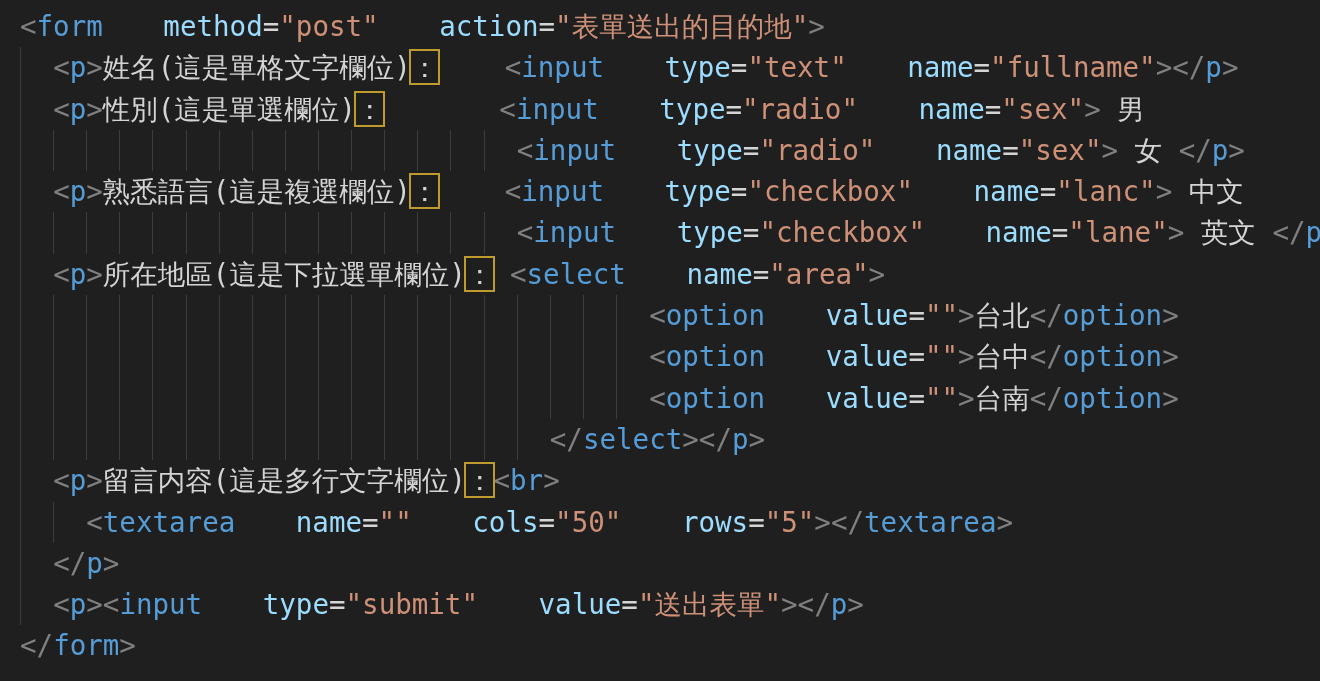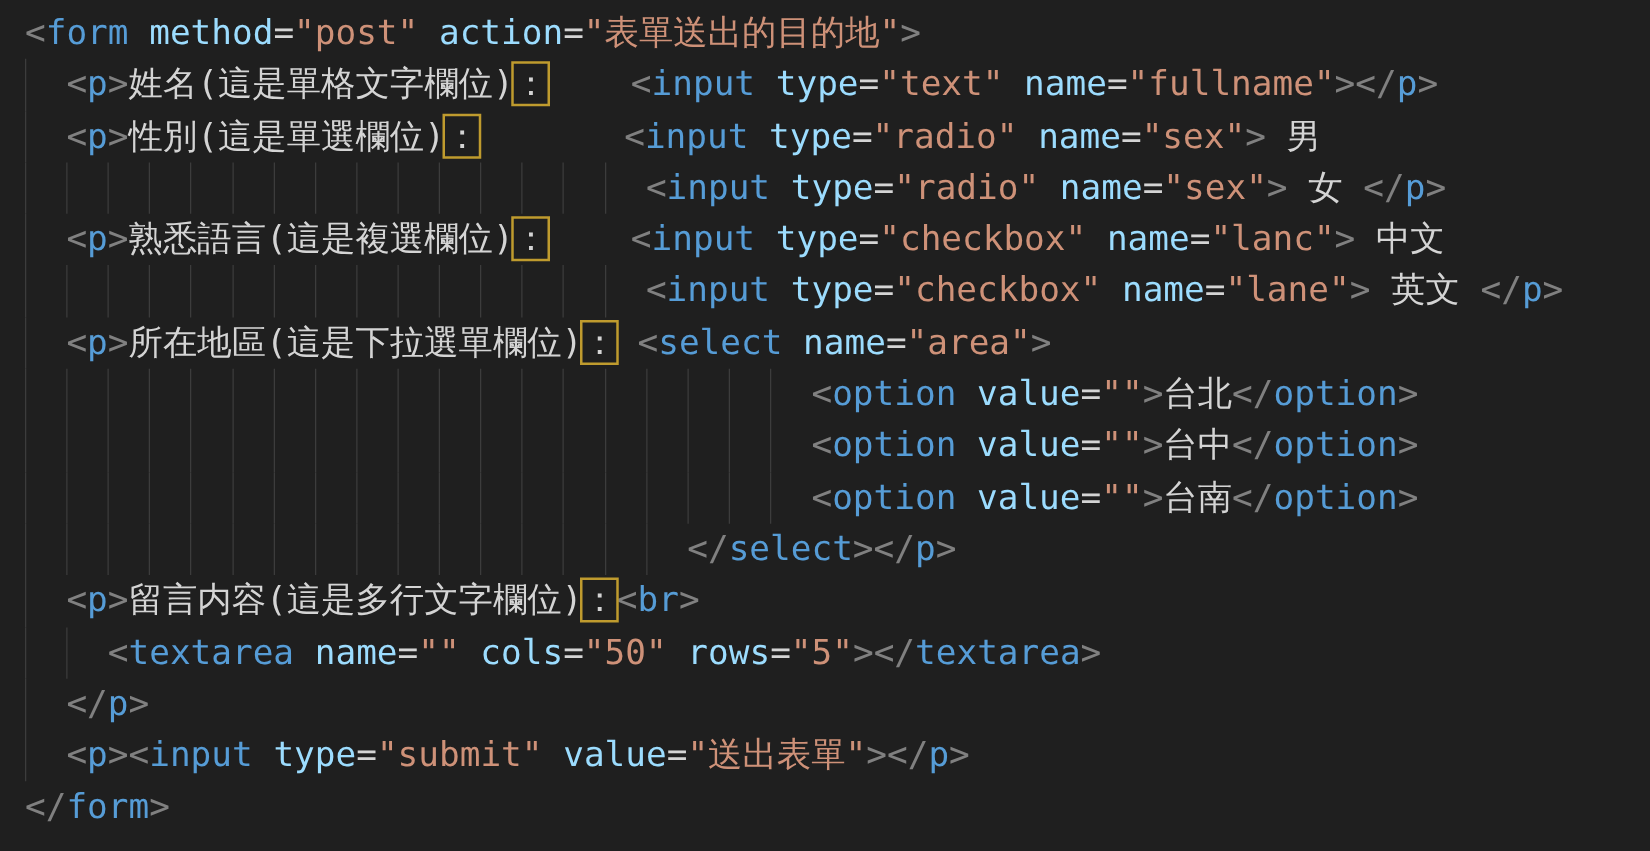--- a/index.html
+++ b/index.html
@@ -33,21 +33,21 @@
     bottom: 0;
     width: 1px;
     background: var(--guide, #3c3c3c);
     z-index: 0;
   }
   .code {
     position: relative;
     z-index: 1;
   }
   .tok-tag    { color: var(--tag,    #569cd6); }
-  .tok-attr   { color: var(--attr,   #9cdcfe); }
+  .tok-attr   { color: var(--attr,   #9cdcfe); margin-left: 44px; }
   .tok-string { color: var(--string, #ce9178); }
   .tok-punct  { color: var(--punct,  #808080); }
   .tok-eq     { color: var(--eq,     #d4d4d4); }
   .tok-text   { color: var(--text,   #d4d4d4); }
   .ubox {
     outline: 2px solid var(--ubox, #bf9b2e);
     outline-offset: 0px;
   }
 </style>
 </head>

